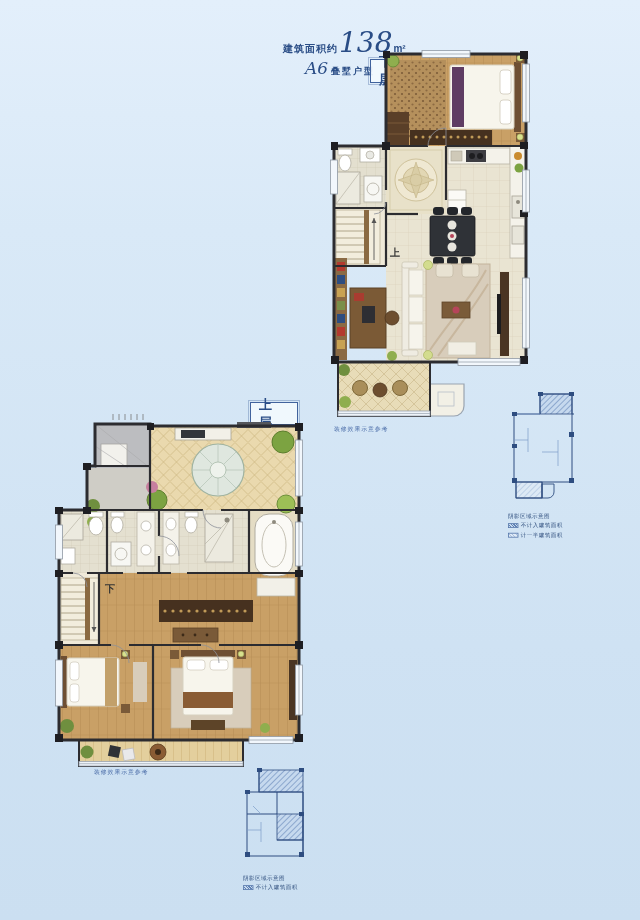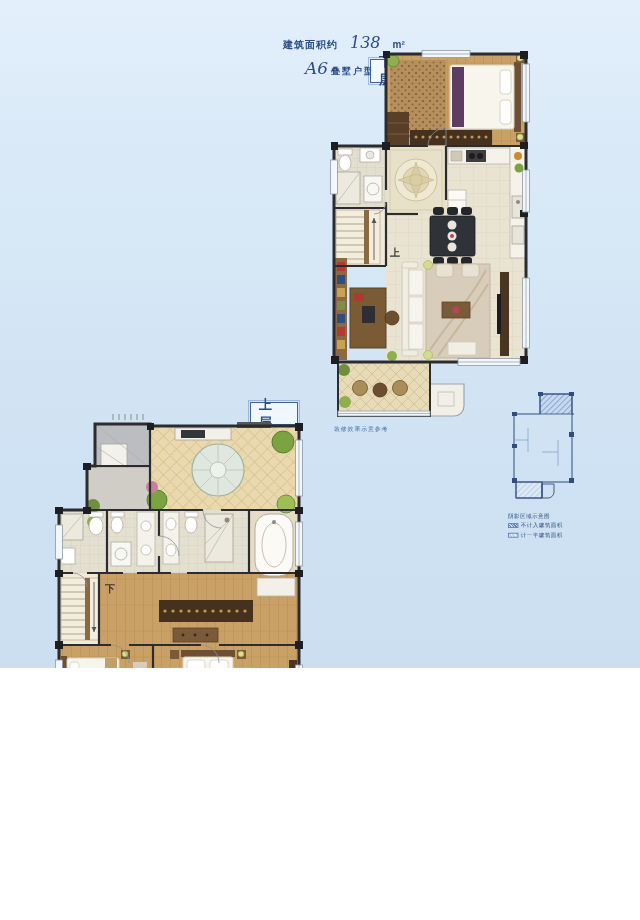--- a/index.html
+++ b/index.html
@@ -1,22 +1,22 @@
 <!DOCTYPE html>
 <html><head>
 <meta charset="utf-8">
 <style>
   html,body{margin:0;padding:0;}
   body{font-family:"Liberation Sans",sans-serif;}
-  .canvas{position:relative;width:640px;height:668px;overflow:hidden;
+  .canvas{position:relative;width:640px;height:920px;overflow:hidden;
     background:linear-gradient(180deg,#e3effb 0%,#d9e9f7 25%,#cfe2f3 70%,#cbdff1 100%);}
   .hdr{position:absolute;left:283px;top:30px;color:#2a4d86;}
   .hdr-line1{display:flex;align-items:baseline;}
   .hdr-prefix{font-size:10px;letter-spacing:1px;font-weight:bold;}
-  .hdr-num{font-family:"DejaVu Serif",serif;font-style:italic;font-size:16px;line-height:26px;margin:0 12px;}
+  .hdr-num{font-family:"DejaVu Serif",serif;font-style:italic;font-size:28px;line-height:26px;margin:0 1px;}
   .hdr-unit{font-size:10px;font-weight:bold;}
   .hdr-line2{margin-top:2px;margin-left:22px;display:flex;align-items:baseline;}
   .hdr-code{font-family:"DejaVu Serif",serif;font-style:italic;font-size:17px;margin-right:3px;}
   .hdr-type{font-size:9px;letter-spacing:2px;font-weight:bold;}
   .floor-badge{position:absolute;border:1px solid #41639d;outline:1px solid rgba(65,99,157,.35);outline-offset:1px;
     background:rgba(243,249,254,.9);color:#2a4d86;display:flex;align-items:center;justify-content:center;
     font-family:"DejaVu Serif",serif;font-weight:bold;font-size:13px;letter-spacing:8px;padding-left:8px;box-sizing:border-box;}
   .badge-lower{left:370px;top:59px;width:54px;height:24px;}
   .badge-upper{left:250px;top:402px;width:48px;height:23px;}
   .caption{position:absolute;font-size:7px;color:#4a6ca8;letter-spacing:1px;transform:scale(.85);transform-origin:left top;}

